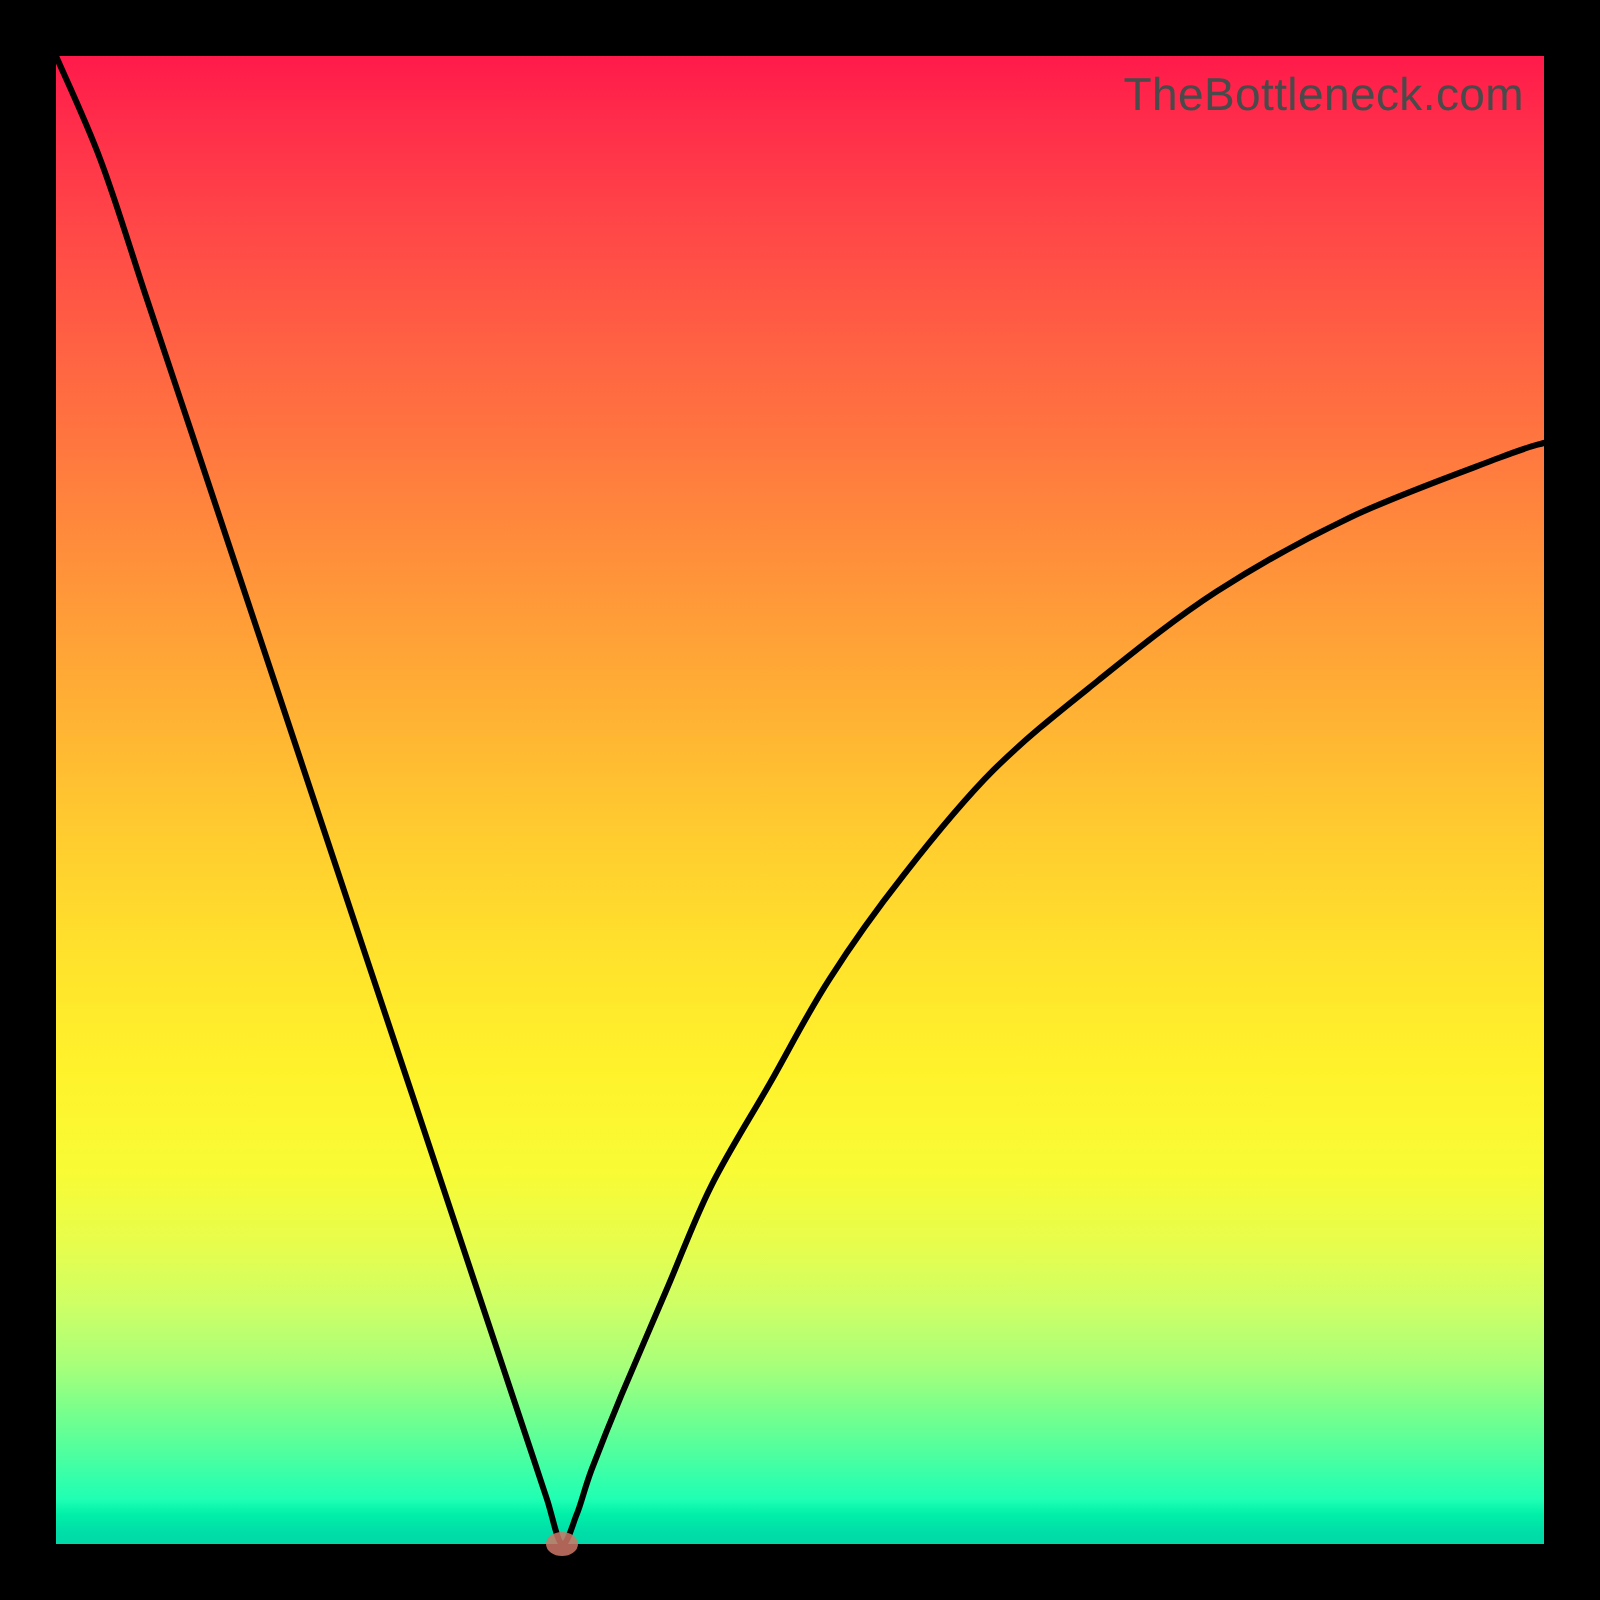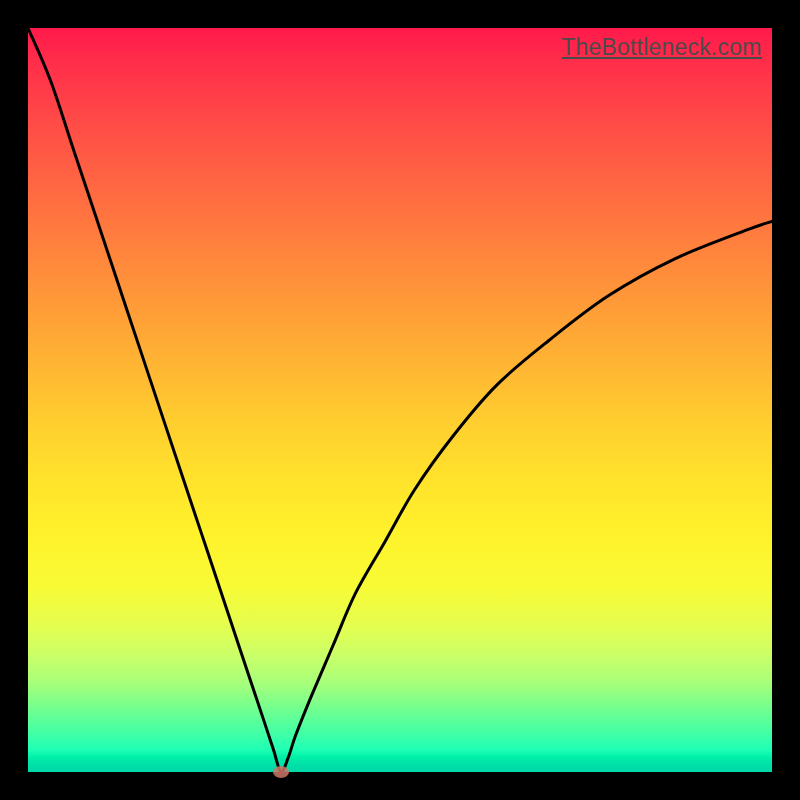--- a/index.html
+++ b/index.html
@@ -52,21 +52,20 @@
   }
   .watermark {
     position: absolute;
     top: 6px;
     right: 10px;
     color: #4a4a4a;
     font-size: 23px;
     font-weight: 400;
     letter-spacing: 0.2px;
     user-select: none;
-    text-decoration: underline;
   }
   svg.curve {
     position: absolute;
     left: 0;
     top: 0;
     width: 744px;
     height: 744px;
     overflow: visible;
   }
   .marker {

